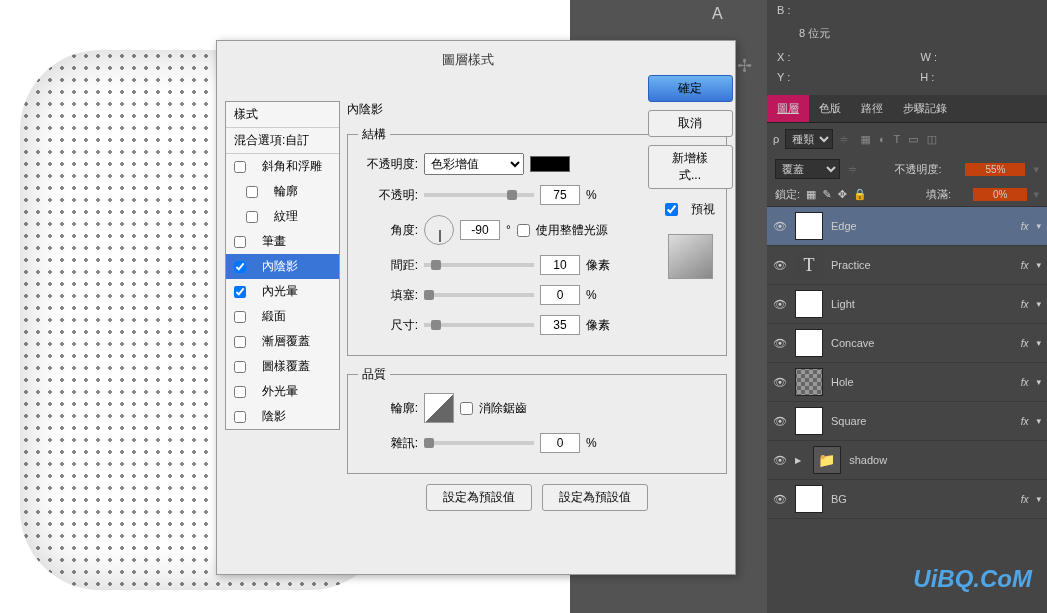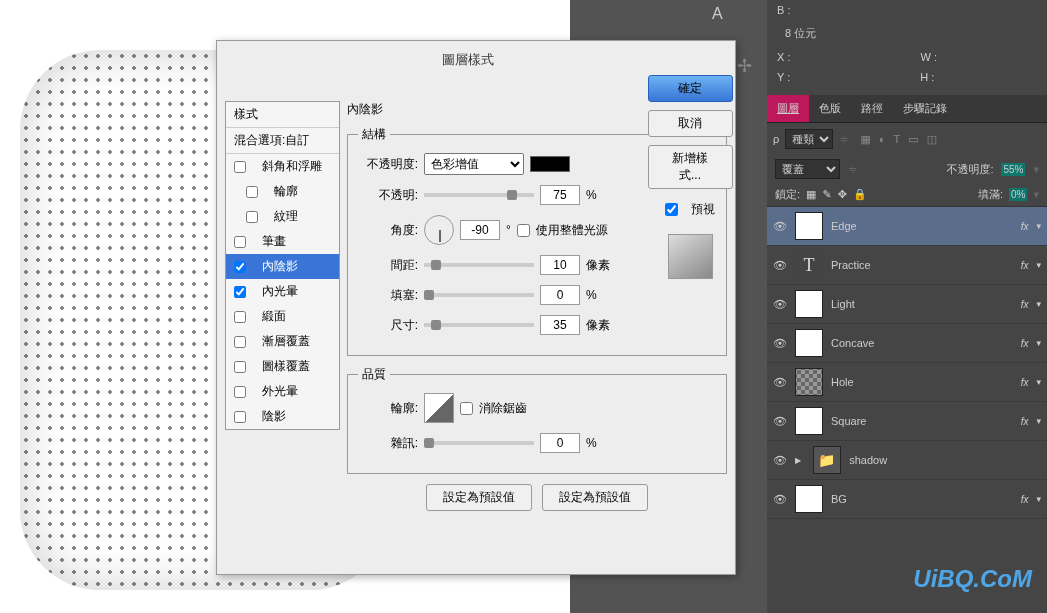--- a/index.html
+++ b/index.html
@@ -34,30 +34,30 @@
 .btn.primary { background: linear-gradient(#6db3f2, #3875d7); color: #000; border-color: #2960bc; }
 .dialog-right { position: absolute; left: 645px; top: 75px; width: 90px; display: flex; flex-direction: column; gap: 8px; align-items: center; }
 .dialog-right .btn { width: 85px; }
 .preview-check { display: flex; align-items: center; gap: 13px; font-size: 12px; margin-top: 4px; }
 .preview-box { width: 45px; height: 45px; background: linear-gradient(145deg, #ddd, #888); border: 1px solid #999; margin-top: 8px; }
 .defaults-row { display: flex; gap: 10px; justify-content: center; margin-top: 10px; }
 .bottom-bar { position: absolute; bottom: 20px; right: 15px; color: #4fa6e6; font-size: 24px; font-weight: bold; font-style: italic; }
 .right-panel { position: absolute; right: 0; top: 0; width: 280px; height: 613px; background: #454545; color: #ccc; font-size: 11px; }
 .info-row { display: flex; padding: 4px 10px; gap: 30px; }
 .info-item { display: flex; gap: 6px; }
-.bit-depth { padding: 6px 18px; }
+.bit-depth { padding: 6px 32px; }
 .panel-tabs { display: flex; background: #383838; border-bottom: 1px solid #222; margin-top: 8px; }
 .panel-tab { padding: 6px 10px; font-size: 11px; cursor: pointer; }
 .panel-tab.active { background: #be185d; text-decoration: underline; }
 .layer-toolbar { display: flex; align-items: center; gap: 6px; padding: 6px; }
 .layer-toolbar select { background: #333; color: #ccc; border: 1px solid #222; font-size: 11px; padding: 2px; }
 .filter-icons { display: flex; gap: 8px; padding-left: 6px; color: #888; }
 .mode-row { display: flex; align-items: center; gap: 8px; padding: 4px 8px; }
 .mode-row select { background: #333; color: #ccc; border: 1px solid #222; font-size: 11px; padding: 2px; width: 65px; }
-.opacity-box { background: #0f766e; padding: 1px 2px; font-size: 10px; }
+.opacity-box { background: #c2410c; padding: 1px 20px; font-size: 10px; margin-left: 16px; }
 .lock-row { display: flex; align-items: center; gap: 6px; padding: 4px 8px; border-bottom: 1px solid #333; }
 .layer-list { max-height: 320px; overflow-y: auto; }
 .layer-row { display: flex; align-items: center; padding: 5px 6px; gap: 8px; border-bottom: 1px solid #3a3a3a; cursor: pointer; }
 .layer-row.selected { background: #5a6d8a; }
 .eye { width: 14px; text-align: center; color: #ccc; }
 .layer-thumb { width: 28px; height: 28px; background: #666; border: 1px solid #222; }
 .layer-thumb.white { background: #fff; }
 .layer-thumb.checker { background: repeating-conic-gradient(#999 0% 25%, #666 0% 50%) 50% / 8px 8px; }
 .layer-thumb.folder { background: #555; display: flex; align-items: center; justify-content: center; }
 .layer-name { flex: 1; font-size: 11px; }

